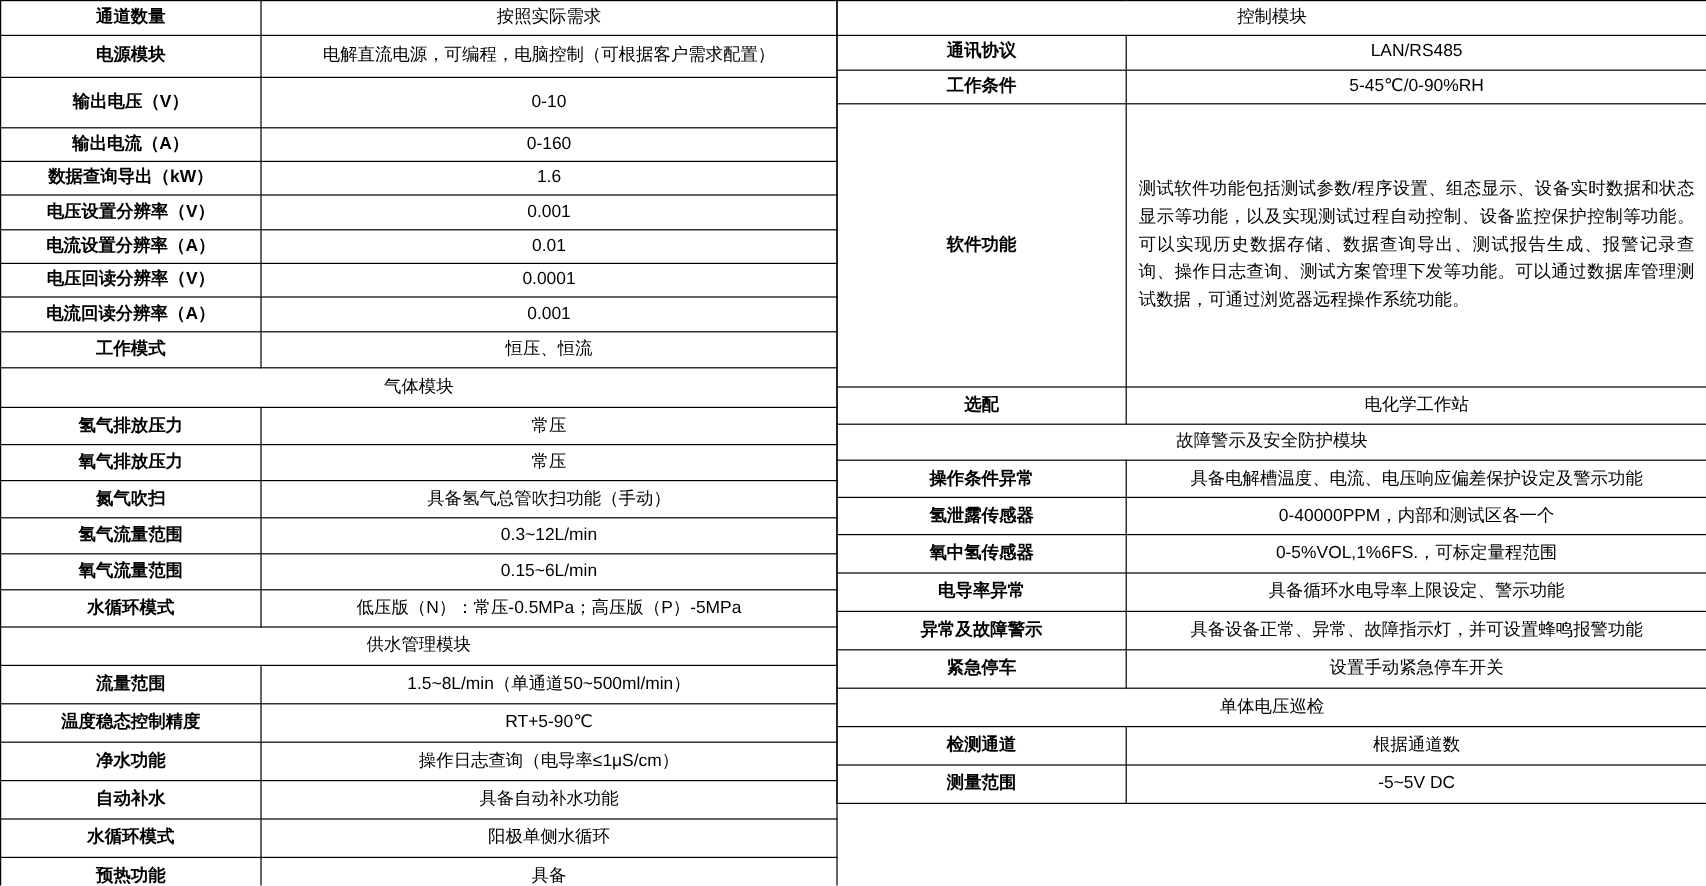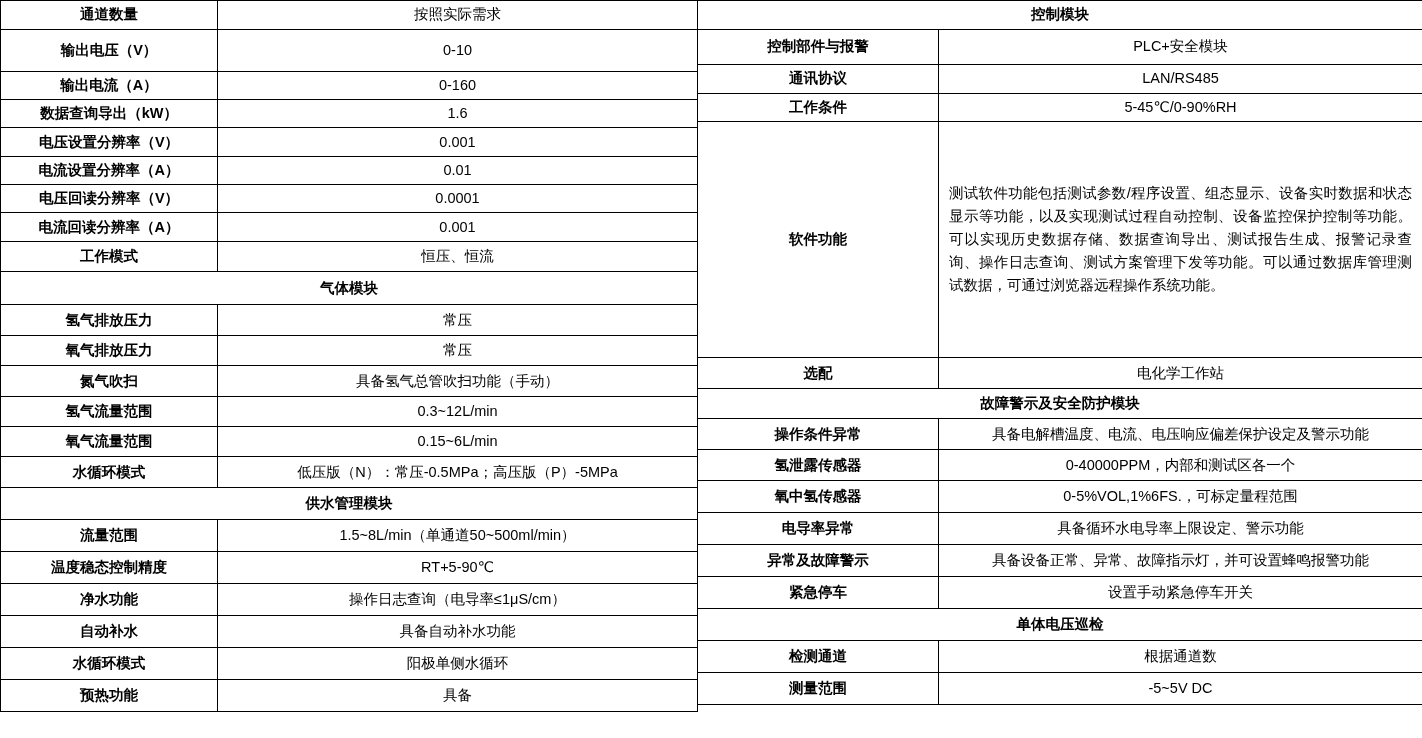--- a/index.html
+++ b/index.html
@@ -48,21 +48,21 @@
     text-align: center;
   }
   .val-just {
     text-align: justify;
     text-align-last: left;
     padding: 6px 10px;
     line-height: 1.6;
   }
   .section {
     text-align: center;
-    font-weight: bold;
+    font-weight: normal;
   }
   
   .t-left col.c1 { width: 217px; }
   .t-left col.c2 { width: 480px; }
   
   .t-right col.c1 { width: 241px; }
   .t-right col.c2 { width: 484px; }
 </style>
 </head>
 <body>
@@ -72,20 +72,24 @@
     <table class="t-left">
       <colgroup>
           <col class="c1">
           <col class="c2">
         </colgroup>
       <tbody id="left-body">
           <tr style="height: 29px;">
             <td class="lbl">通道数量</td>
             <td class="val">按照实际需求</td>
           </tr>
+          <tr style="height: 35px;">
+            <td class="lbl">电源模块</td>
+            <td class="val">电解直流电源，可编程，电脑控制（可根据客户需求配置）</td>
+          </tr>
           <tr style="height: 42px;">
             <td class="lbl">输出电压（V）</td>
             <td class="val">0-10</td>
           </tr>
           <tr style="height: 28px;">
             <td class="lbl">输出电流（A）</td>
             <td class="val">0-160</td>
           </tr>
           <tr style="height: 28px;">
             <td class="lbl">数据查询导出（kW）</td>
@@ -171,24 +175,20 @@
   <div class="col col-right">
     <table class="t-right">
       <colgroup>
           <col class="c1">
           <col class="c2">
         </colgroup>
       <tbody id="right-body">
           <tr style="height: 29px;">
             <td colspan="2" class="section">控制模块</td>
           </tr>
-          <tr style="height: 35px;">
-            <td class="lbl">控制部件与报警</td>
-            <td class="val">PLC+安全模块</td>
-          </tr>
           <tr style="height: 29px;">
             <td class="lbl">通讯协议</td>
             <td class="val">LAN/RS485</td>
           </tr>
           <tr style="height: 28px;">
             <td class="lbl">工作条件</td>
             <td class="val">5-45℃/0-90%RH</td>
           </tr>
           <tr style="height: 236px;">
             <td class="lbl">软件功能</td>

